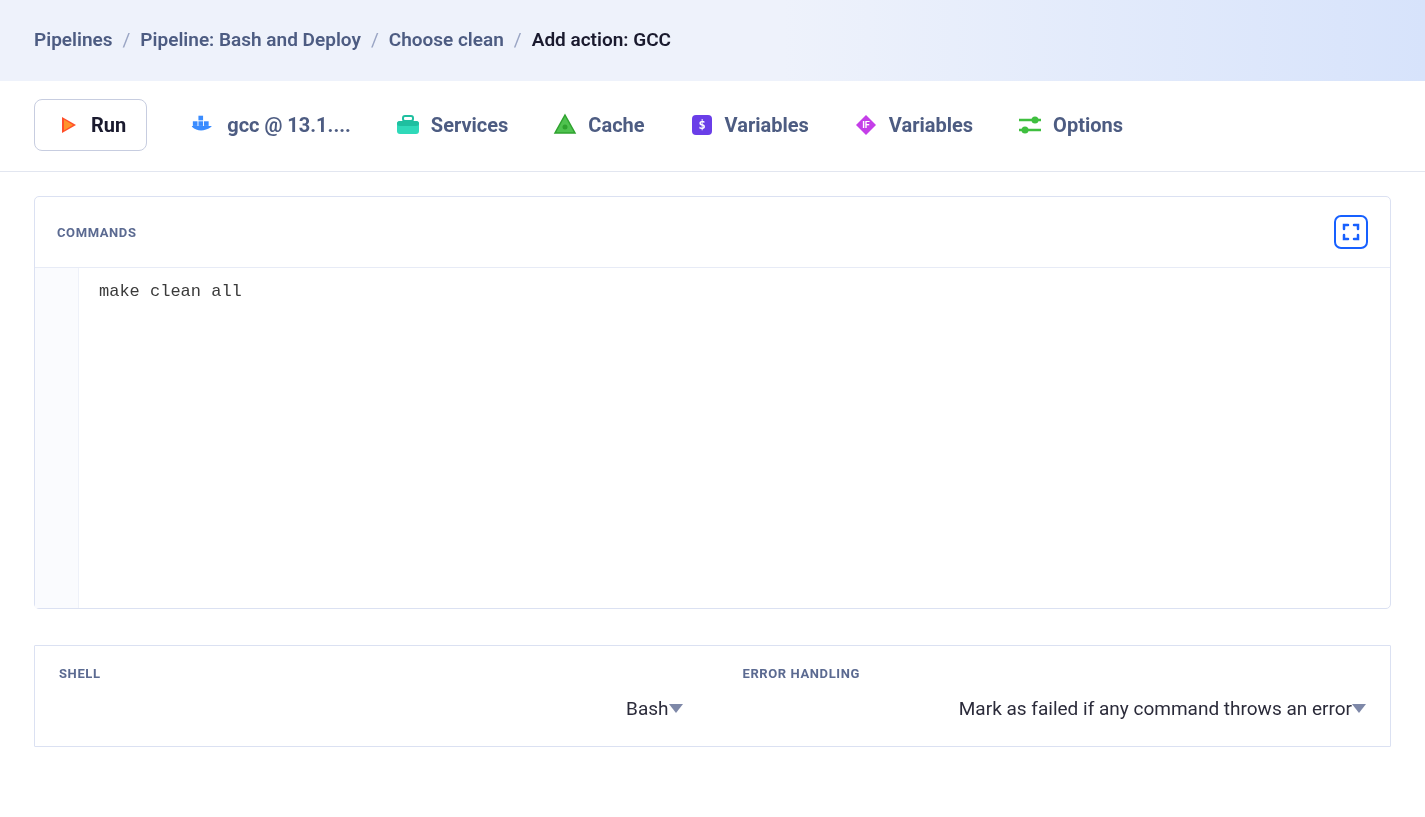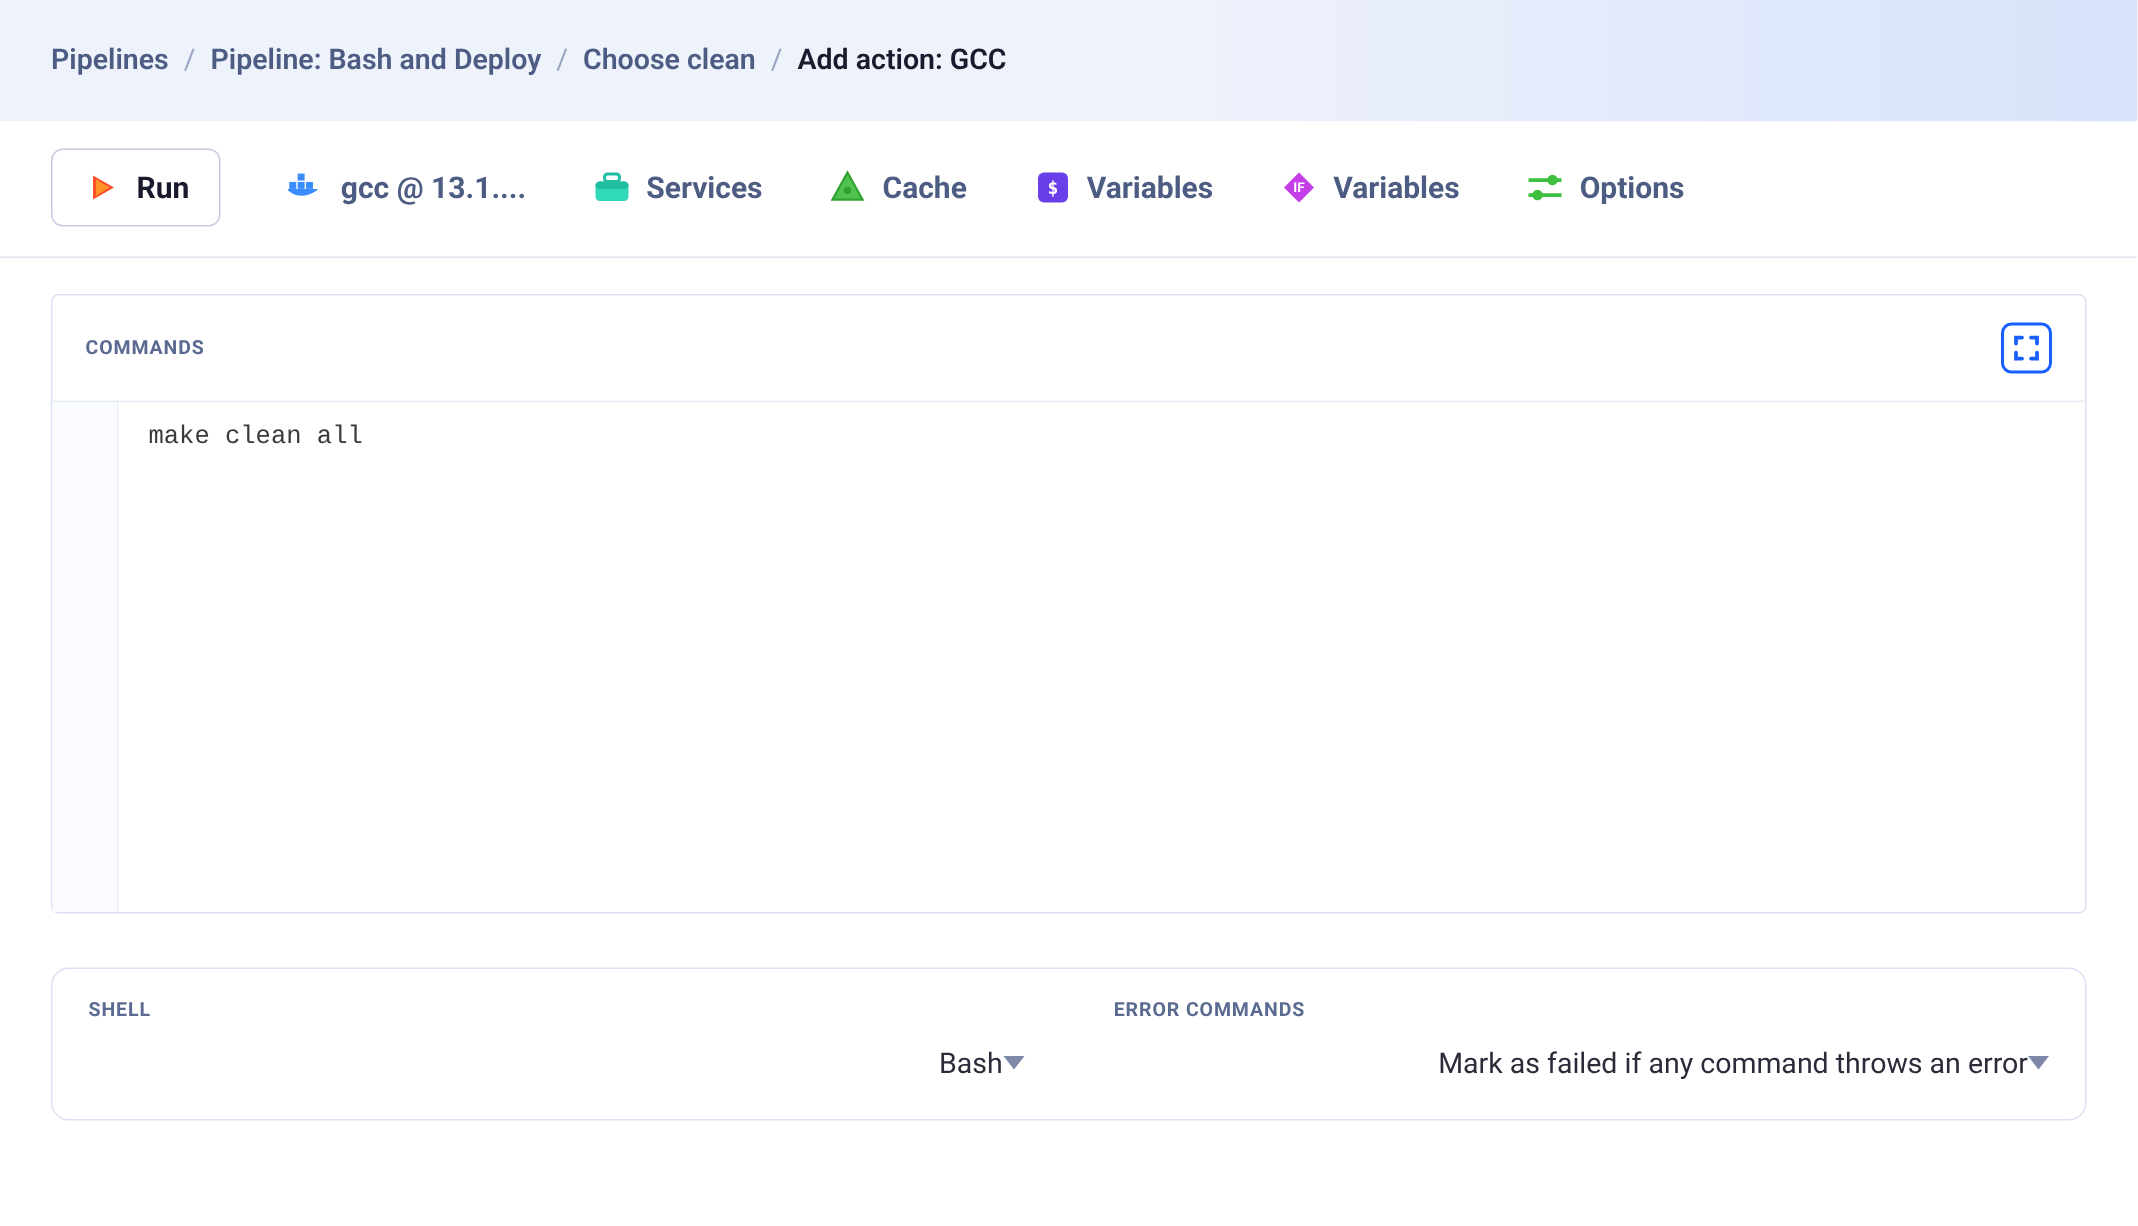--- a/index.html
+++ b/index.html
@@ -90,21 +90,21 @@
 .code {
   flex:1;
   padding: 14px 20px;
   font-family: "SFMono-Regular", Consolas, "Liberation Mono", Menlo, monospace;
   font-size: 17px;
   color: #3a3a3a;
   white-space: pre;
 }
 .options-panel {
   border: 1px solid #dbe1f2;
-  border-radius: 12px;
+  border-radius: 1px;
   background: #fff;
   padding: 20px 24px 26px;
   display:flex;
   gap: 60px;
 }
 .opt-col { flex:1; }
 .opt-label {
   font-size: 13px;
   font-weight: 700;
   letter-spacing: 0.6px;
@@ -232,21 +232,21 @@
 
   <div class="options-panel">
     <div class="opt-col">
       <div class="opt-label">SHELL</div>
       <div class="select">
         <span>Bash</span>
         <span class="chev-down"></span>
       </div>
     </div>
     <div class="opt-col">
-      <div class="opt-label">ERROR COMMANDS</div>
+      <div class="opt-label">ERROR HANDLING</div>
       <div class="select">
         <span>Mark as failed if any command throws an error</span>
         <span class="chev-down"></span>
       </div>
     </div>
   </div>
 
 </div>
 
 </body></html>

